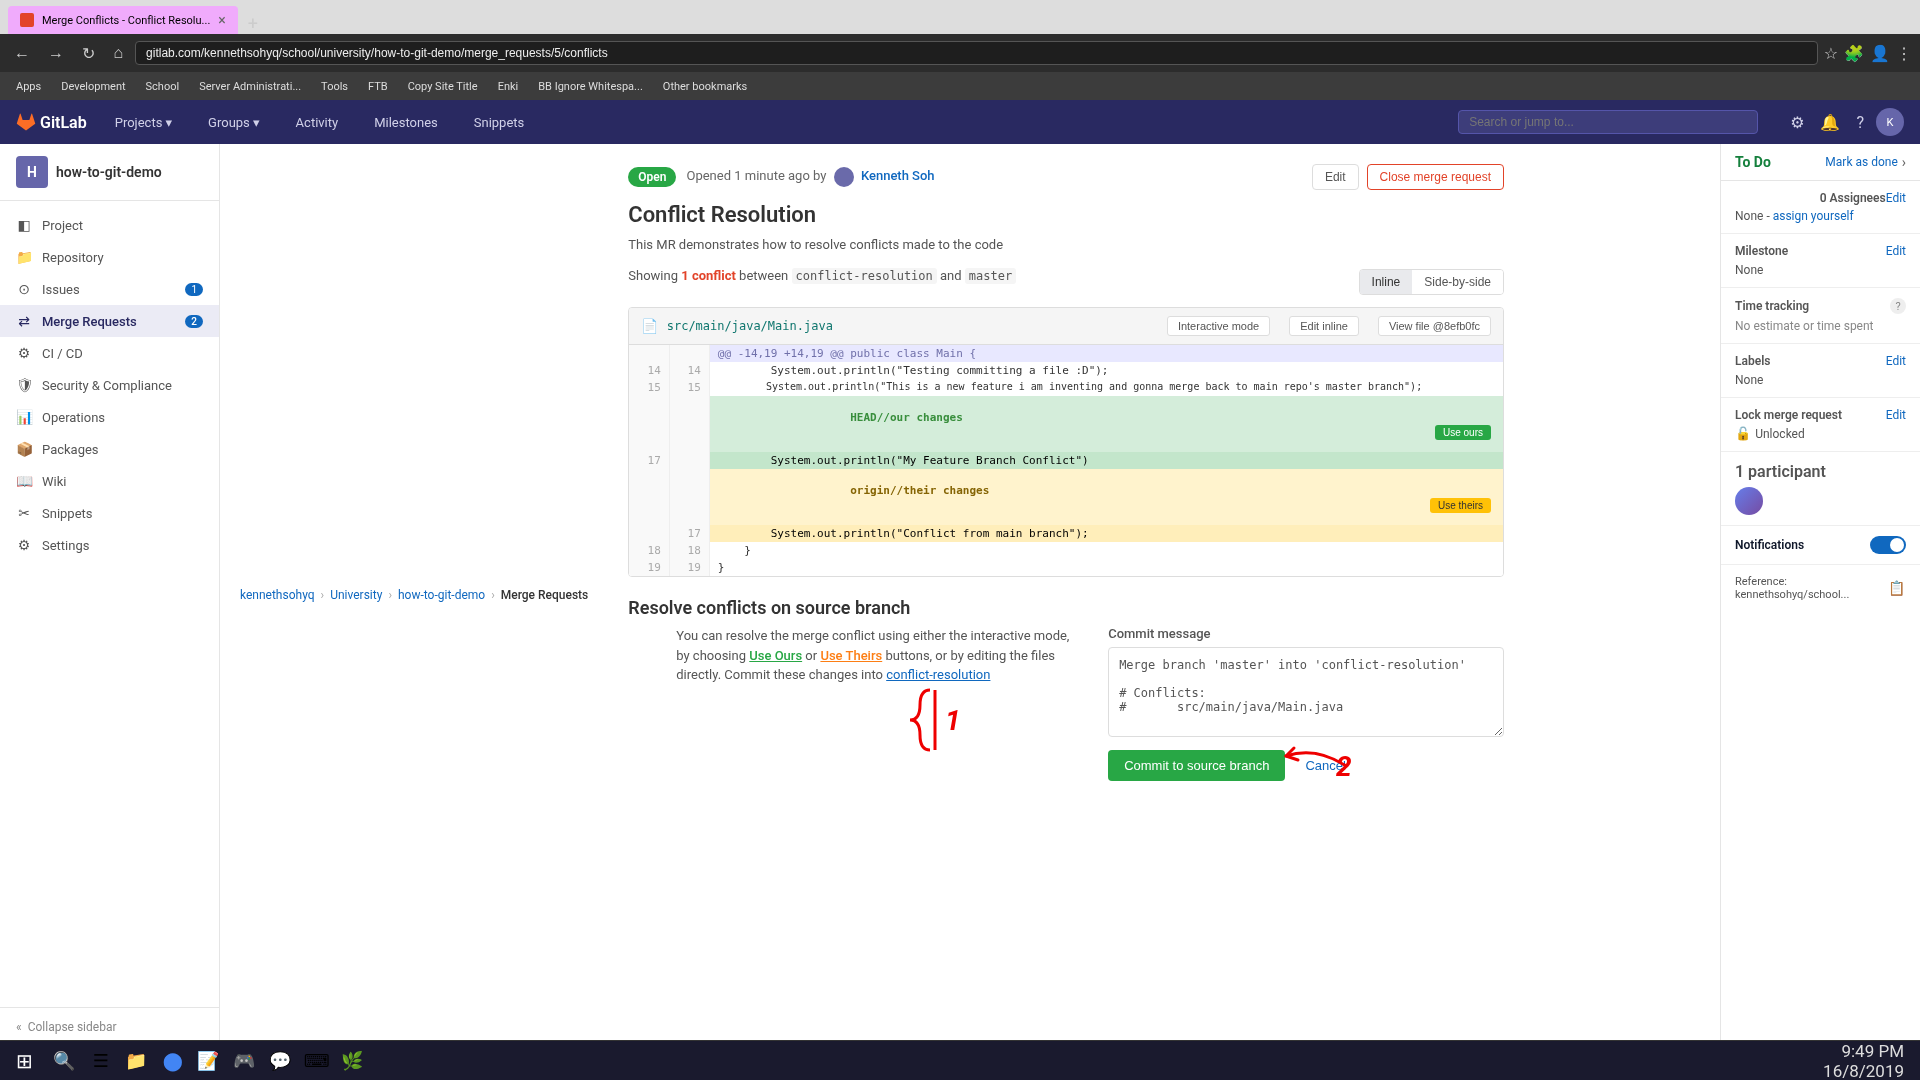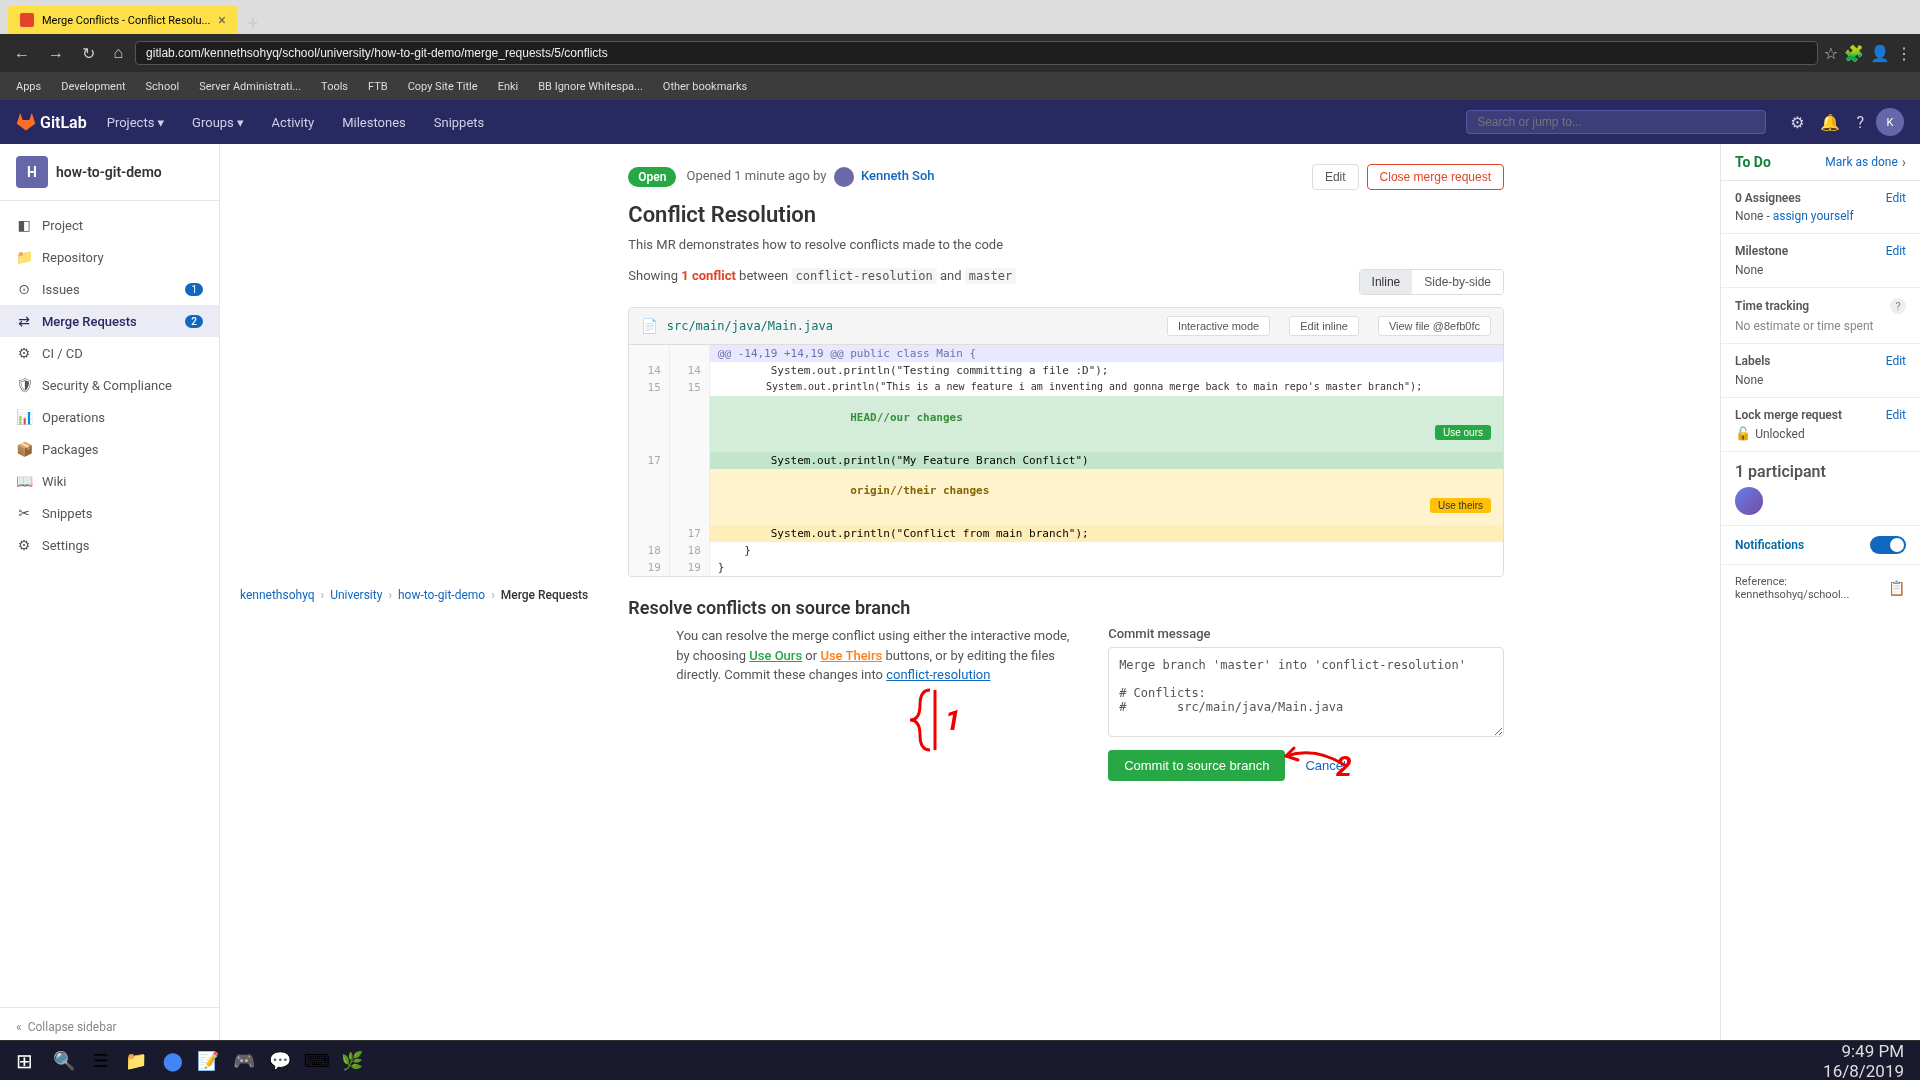--- a/index.html
+++ b/index.html
@@ -1,37 +1,37 @@
 <!DOCTYPE html>
 <html><head>
   <meta charset="utf-8">
   <style>
     * { box-sizing: border-box; margin: 0; padding: 0; }
     body { font-family: -apple-system, BlinkMacSystemFont, 'Segoe UI', Roboto, sans-serif; font-size: 13px; background: #f0f0f0; overflow: hidden; }
     .browser-tabs { background: #2c2c2c; height: 32px; display: flex; align-items: flex-end; padding: 0 8px; }
-    .browser-tab { background: #fde047; height: 28px; display: flex; align-items: center; padding: 0 12px; gap: 8px; font-size: 12px; border-radius: 4px 4px 0 0; min-width: 200px; max-width: 240px; }
+    .browser-tab { background: #f0abfc; height: 28px; display: flex; align-items: center; padding: 0 12px; gap: 8px; font-size: 12px; border-radius: 4px 4px 0 0; min-width: 200px; max-width: 240px; }
     .browser-tab-icon { width: 14px; height: 14px; background: #e24329; border-radius: 2px; flex-shrink: 0; }
     .browser-tab-title { flex: 1; overflow: hidden; text-overflow: ellipsis; white-space: nowrap; font-size: 11px; }
     .browser-tab-close { color: #666; font-size: 14px; cursor: pointer; }
     .browser-tab-new { background: transparent; color: #ccc; font-size: 18px; padding: 0 8px; cursor: pointer; }
 
     .browser-address-bar { background: #2c2c2c; height: 38px; display: flex; align-items: center; padding: 0 8px; gap: 6px; }
     .nav-btn { background: none; border: none; color: #ccc; font-size: 16px; cursor: pointer; padding: 4px 6px; border-radius: 3px; }
     .address-input { flex: 1; background: #1e1e1e; color: #eee; border: 1px solid #555; border-radius: 4px; padding: 4px 10px; font-size: 12px; }
     .browser-icons { display: flex; align-items: center; gap: 6px; }
     .browser-icon { color: #ccc; font-size: 16px; cursor: pointer; }
 
     .bookmarks-bar { background: #3c3c3c; height: 28px; display: flex; align-items: center; padding: 0 8px; gap: 4px; overflow: hidden; }
     .bookmark-item { color: #ddd; font-size: 11px; padding: 2px 8px; border-radius: 3px; cursor: pointer; white-space: nowrap; display: flex; align-items: center; gap: 3px; }
 
     
     .app { display: flex; flex-direction: column; height: calc(1080px - 134px); background: #fff; }
 
     
-    .gitlab-nav { background: #292961; height: 44px; display: flex; align-items: center; padding: 0 16px; gap: 12px; flex-shrink: 0; }
+    .gitlab-nav { background: #292961; height: 44px; display: flex; align-items: center; padding: 0 16px; gap: 20px; flex-shrink: 0; }
     .gitlab-logo { color: #fc6d26; font-size: 22px; font-weight: bold; display: flex; align-items: center; gap: 4px; }
     .gitlab-logo-text { color: #fff; font-size: 16px; font-weight: 600; }
     .nav-item { color: #d0d0e8; font-size: 13px; cursor: pointer; padding: 4px 8px; border-radius: 3px; display: flex; align-items: center; gap: 3px; }
     .nav-search { flex: 1; max-width: 300px; background: #3d3d7a; border: 1px solid #5555aa; border-radius: 4px; color: #ccc; padding: 4px 10px; font-size: 12px; margin-left: auto; }
     .nav-icons { display: flex; align-items: center; gap: 8px; margin-left: 8px; }
     .nav-icon-btn { color: #d0d0e8; font-size: 16px; cursor: pointer; padding: 4px; }
     .avatar { width: 28px; height: 28px; border-radius: 50%; background: #6666aa; display: flex; align-items: center; justify-content: center; color: #fff; font-size: 11px; cursor: pointer; }
 
     
     .main-layout { display: flex; flex: 1; overflow: hidden; }
@@ -109,21 +109,21 @@
     .commit-textarea { width: 100%; border: 1px solid #ddd; border-radius: 4px; padding: 10px; font-family: monospace; font-size: 12px; color: #555; resize: vertical; height: 90px; }
     .commit-actions { display: flex; align-items: center; gap: 8px; margin-top: 10px; }
     .btn-commit { background: #28a745; color: #fff; border: none; padding: 8px 16px; border-radius: 4px; cursor: pointer; font-size: 13px; font-weight: 500; }
     .btn-cancel { background: none; border: none; color: #1068bf; cursor: pointer; font-size: 13px; padding: 8px 12px; }
 
     .resolve-row { display: flex; gap: 36px; margin-left: 48px; }
 
     
     .mr-sidebar { width: 220px; flex-shrink: 0; }
     .sidebar-section { border-bottom: 1px solid #e5e5e5; padding: 12px 0; }
-    .sidebar-section-header { display: flex; justify-content: space-between; align-items: center; margin-bottom: 4px; }
+    .sidebar-section-header { display: flex; justify-content: flex-end; align-items: center; margin-bottom: 4px; }
 
     .toggle-switch { width: 36px; height: 18px; background: #1068bf; border-radius: 9px; position: relative; cursor: pointer; }
     .toggle-switch::after { content: ''; position: absolute; width: 14px; height: 14px; background: #fff; border-radius: 50%; top: 2px; right: 2px; }
     .participant-img { width: 28px; height: 28px; border-radius: 50%; background: linear-gradient(135deg, #667eea 0%, #764ba2 100%); }
 
     
     .taskbar { background: #1a1a2e; height: 40px; display: flex; align-items: center; padding: 0 8px; gap: 4px; border-top: 1px solid #333; }
     .taskbar-start { background: none; border: none; color: #fff; font-size: 20px; cursor: pointer; padding: 4px 8px; }
     .taskbar-icons { display: flex; align-items: center; gap: 4px; margin-left: 4px; }
     .taskbar-icon { width: 32px; height: 32px; display: flex; align-items: center; justify-content: center; cursor: pointer; border-radius: 2px; font-size: 18px; }
@@ -467,21 +467,21 @@
           <span style="font-size:12px; color:#555;">Unlocked</span>
         </div>
       </div>
 
       <div style="padding:10px 14px; border-bottom:1px solid #eee;">
         <span style="font-size:16px; font-weight:600; color:#555; display:block; margin-bottom:6px;">1 participant</span>
         <div class="participant-img" style="width:28px; height:28px; border-radius:50; background:linear-gradient(135deg, #667eea, #764ba2);"></div>
       </div>
 
       <div style="padding:10px 14px; border-bottom:1px solid #eee; display:flex; justify-content:space-between; align-items:center;">
-        <span style="font-size:12px; font-weight:600; color:#0369a1;">Notifications</span>
+        <span style="font-size:12px; font-weight:600; color:#0f172a;">Notifications</span>
         <div class="toggle-switch"></div>
       </div>
 
       <div style="padding:10px 14px; display:flex; justify-content:space-between; align-items:center;">
         <span style="font-size:11px; color:#555;">Reference: kennethsohyq/school...</span>
         <span style="font-size:14px; cursor:pointer; color:#666;">📋</span>
       </div>
     </div>
   </div>
 </div>

